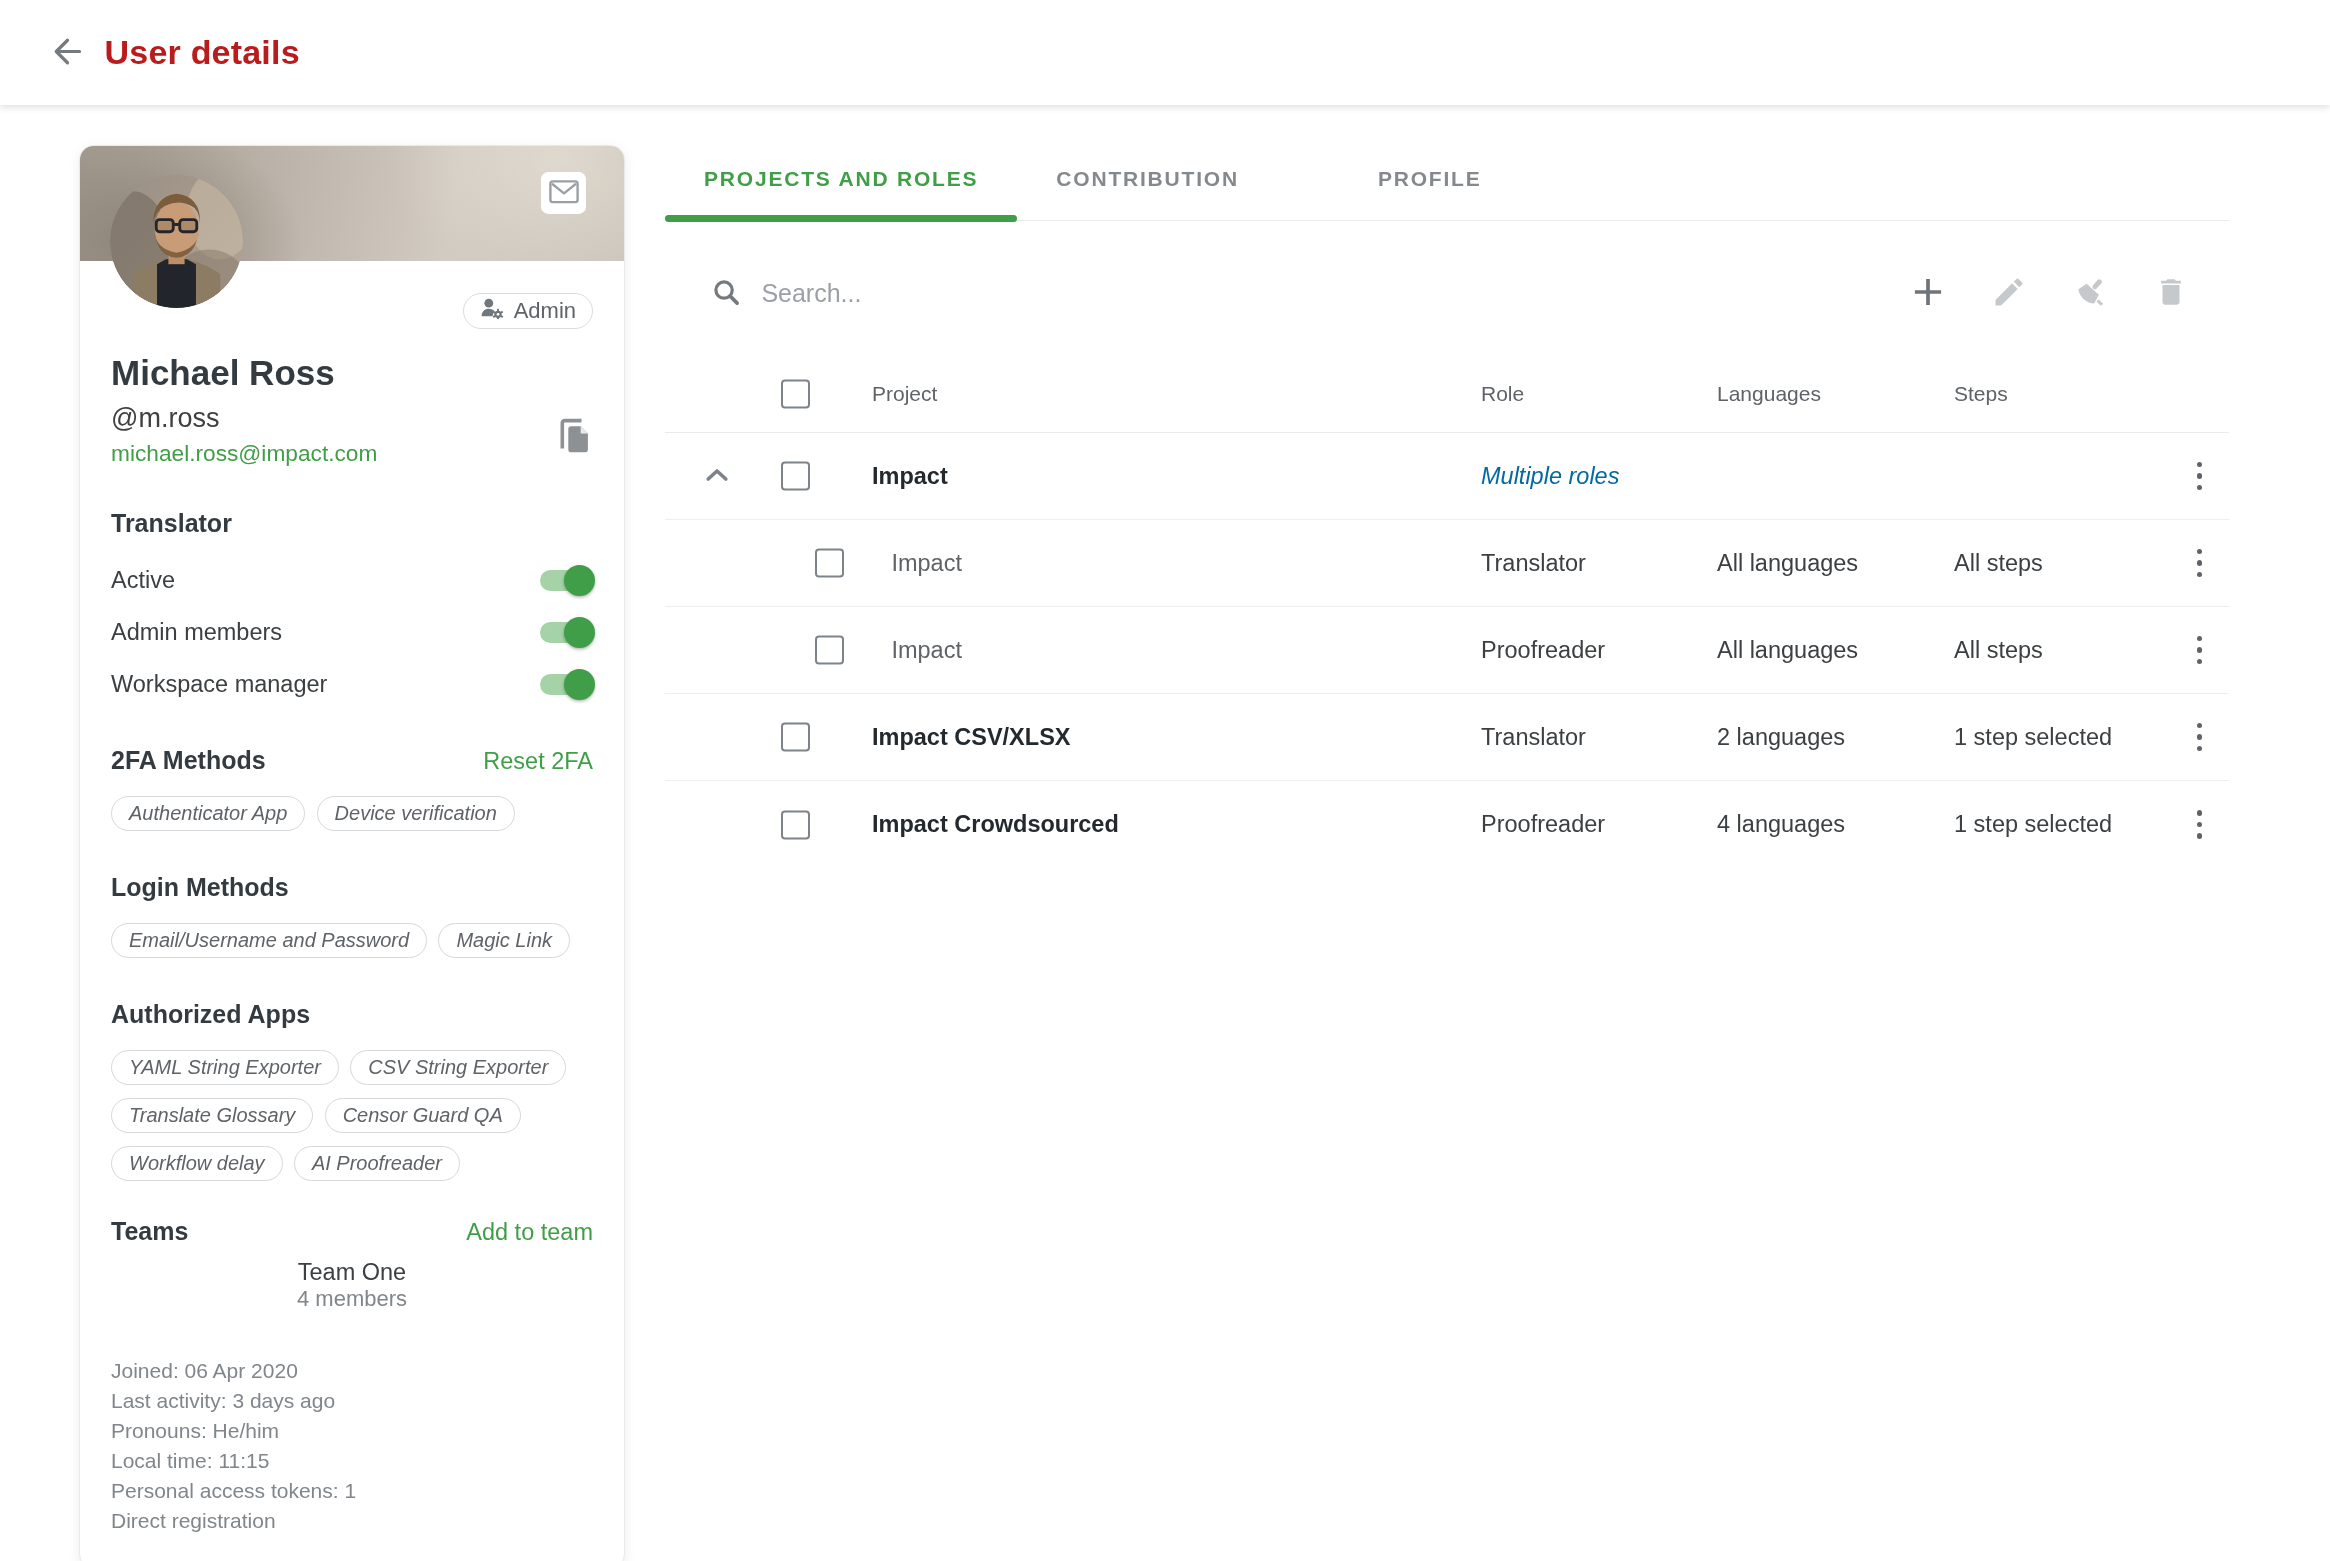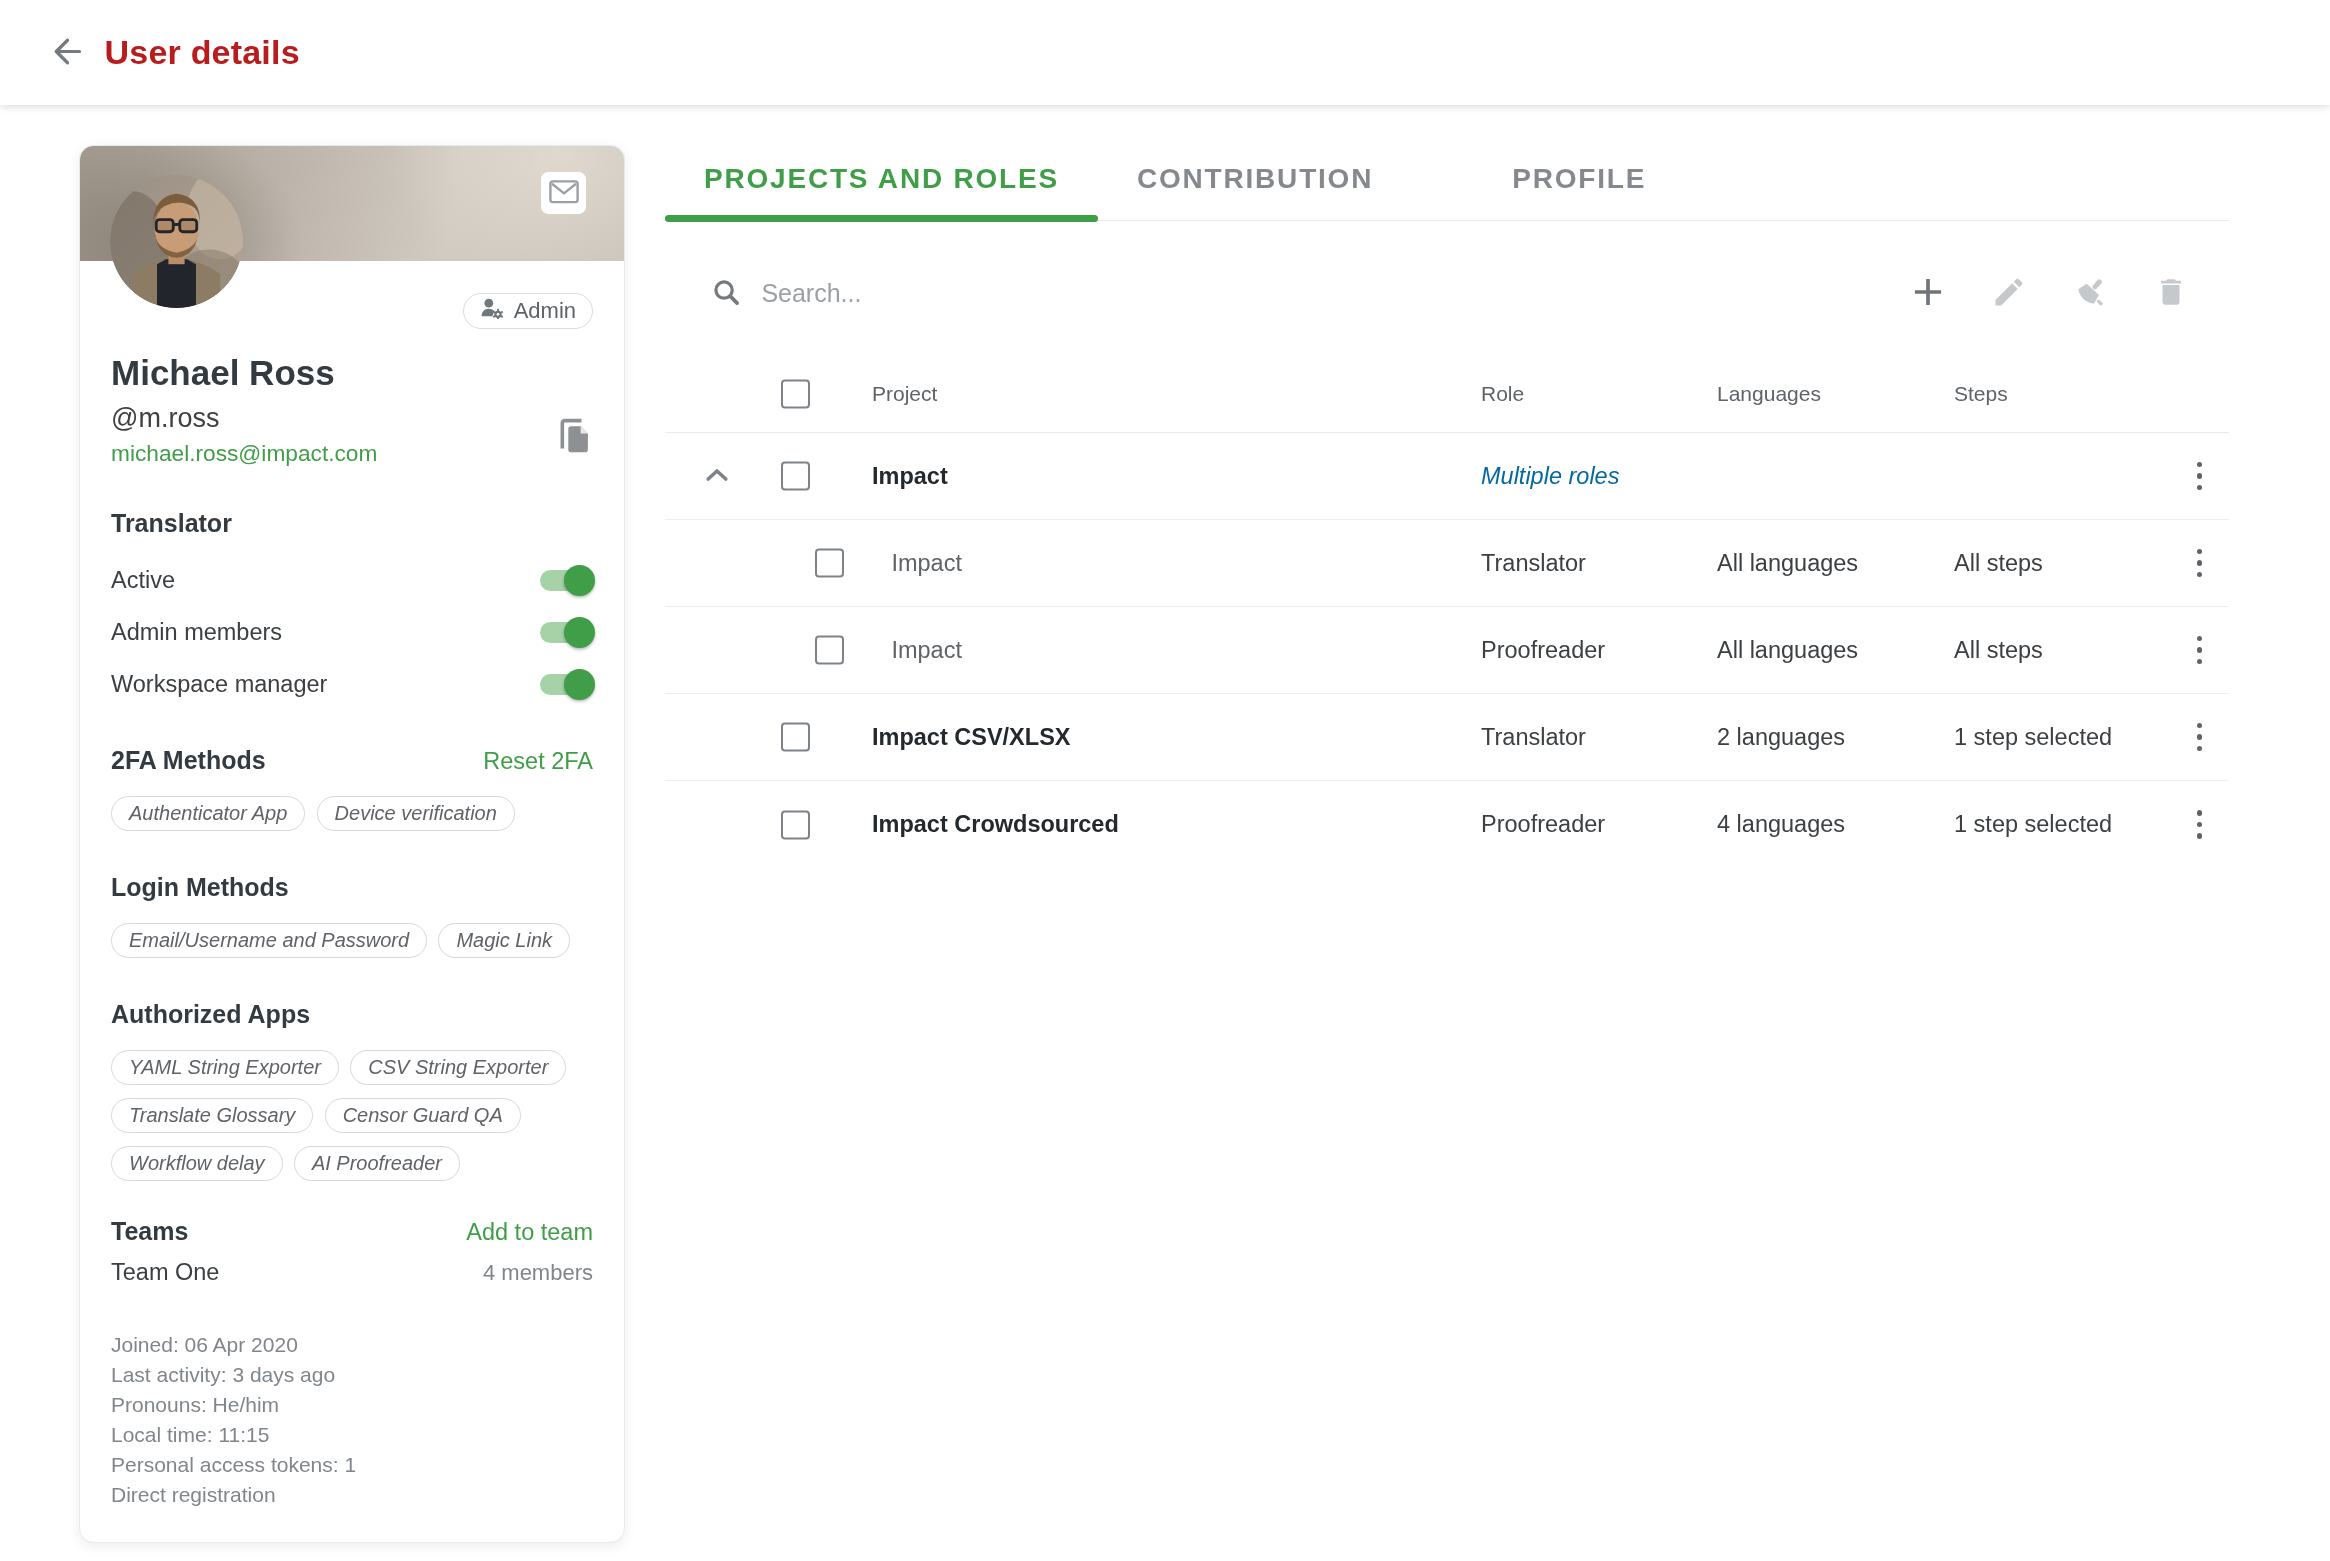--- a/index.html
+++ b/index.html
@@ -45,31 +45,31 @@
     background:#3f9e47; box-shadow:0 1.6px 3.2px rgba(0,0,0,.3); }
 
   .title-row { display:flex; align-items:baseline; justify-content:space-between; margin-top:36px; }
   .title-row .section-title { margin-top:0; }
   .green-link { font-size:23.5px; color:#3f9e47; cursor:pointer; }
 
   .chips { display:flex; flex-wrap:wrap; gap:13px 11.3px; margin-top:21px; }
   .chip { display:inline-flex; align-items:center; height:35px; padding:0 17px; border:1.6px solid #d6d8da;
     border-radius:18px; font-size:20px; color:#5f6368; white-space:nowrap; cursor:default;font-style:italic; }
 
-  .team-row { display:flex; align-items:center; justify-content:space-between; margin-top:13px; }
+  .team-row { display:flex; align-items:center; justify-content:space-between; margin-top:13px;flex-direction:column; }
   .team-name { font-size:23.5px; color:#3c4043; }
   .team-members { font-size:22px; color:#80868b; }
 
   .meta-list { margin-top:44px; }
   .meta-line { font-size:21px; color:#80868b; line-height:30px; }
 
   
   .main { flex:1; margin:32px 101px 0 40px; }
   .tabs { display:flex; border-bottom:1.6px solid #e8eaed; height:84px; }
-  .tab { position:relative; display:flex; align-items:center; padding:0 39px; font-size:28px; letter-spacing:1.8px;
+  .tab { position:relative; display:flex; align-items:center; padding:0 39px; font-size:21px; letter-spacing:1.8px;
     color:#85898d; font-weight:600; cursor:pointer; }
   .tab.profile { margin-left:61px; }
   .tab.active { color:#3f9e47; }
   .tab.active::after { content:""; position:absolute; left:0; right:0; bottom:-1.6px; height:6.5px;
     background:#3f9e47; border-radius:4.9px; }
 
   .toolbar { height:134px; display:flex; align-items:center; padding:11.3px 40px 0 46px; }
   .search-box { display:flex; align-items:center; gap:19.4px; flex:1; }
   .search-input { border:none; outline:none; font-size:25px; color:#3c4043; width:566px;
     font-family:"Liberation Sans", sans-serif; background:transparent; }

